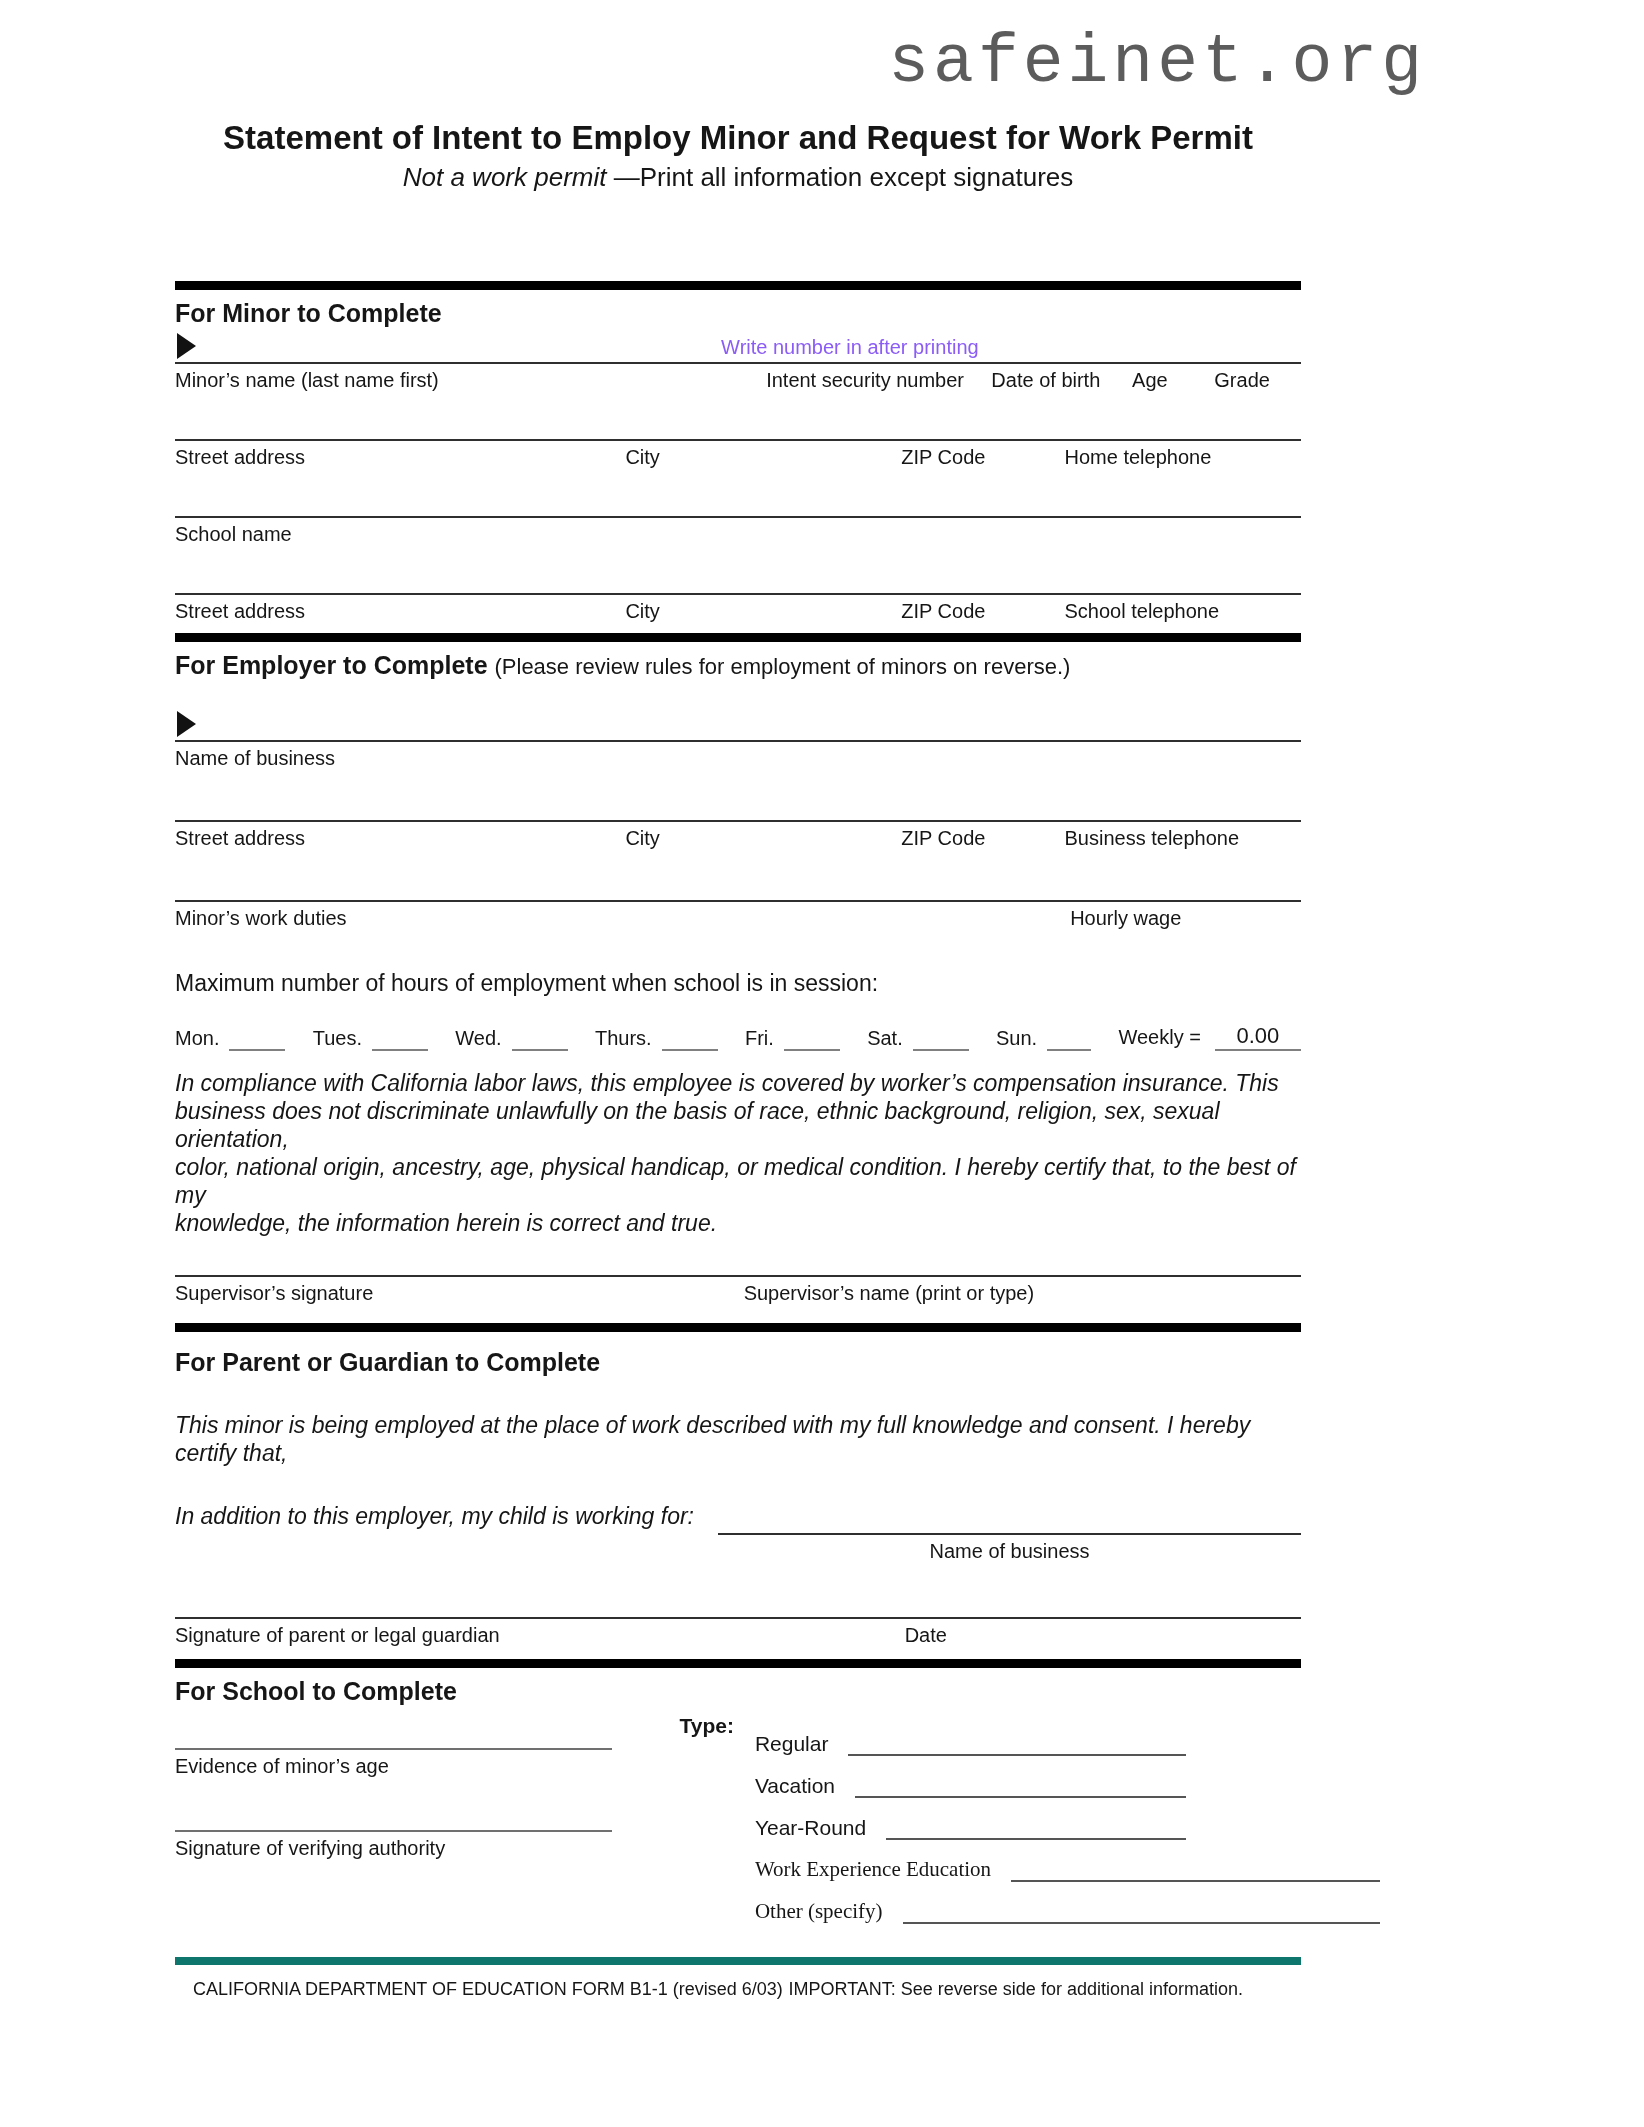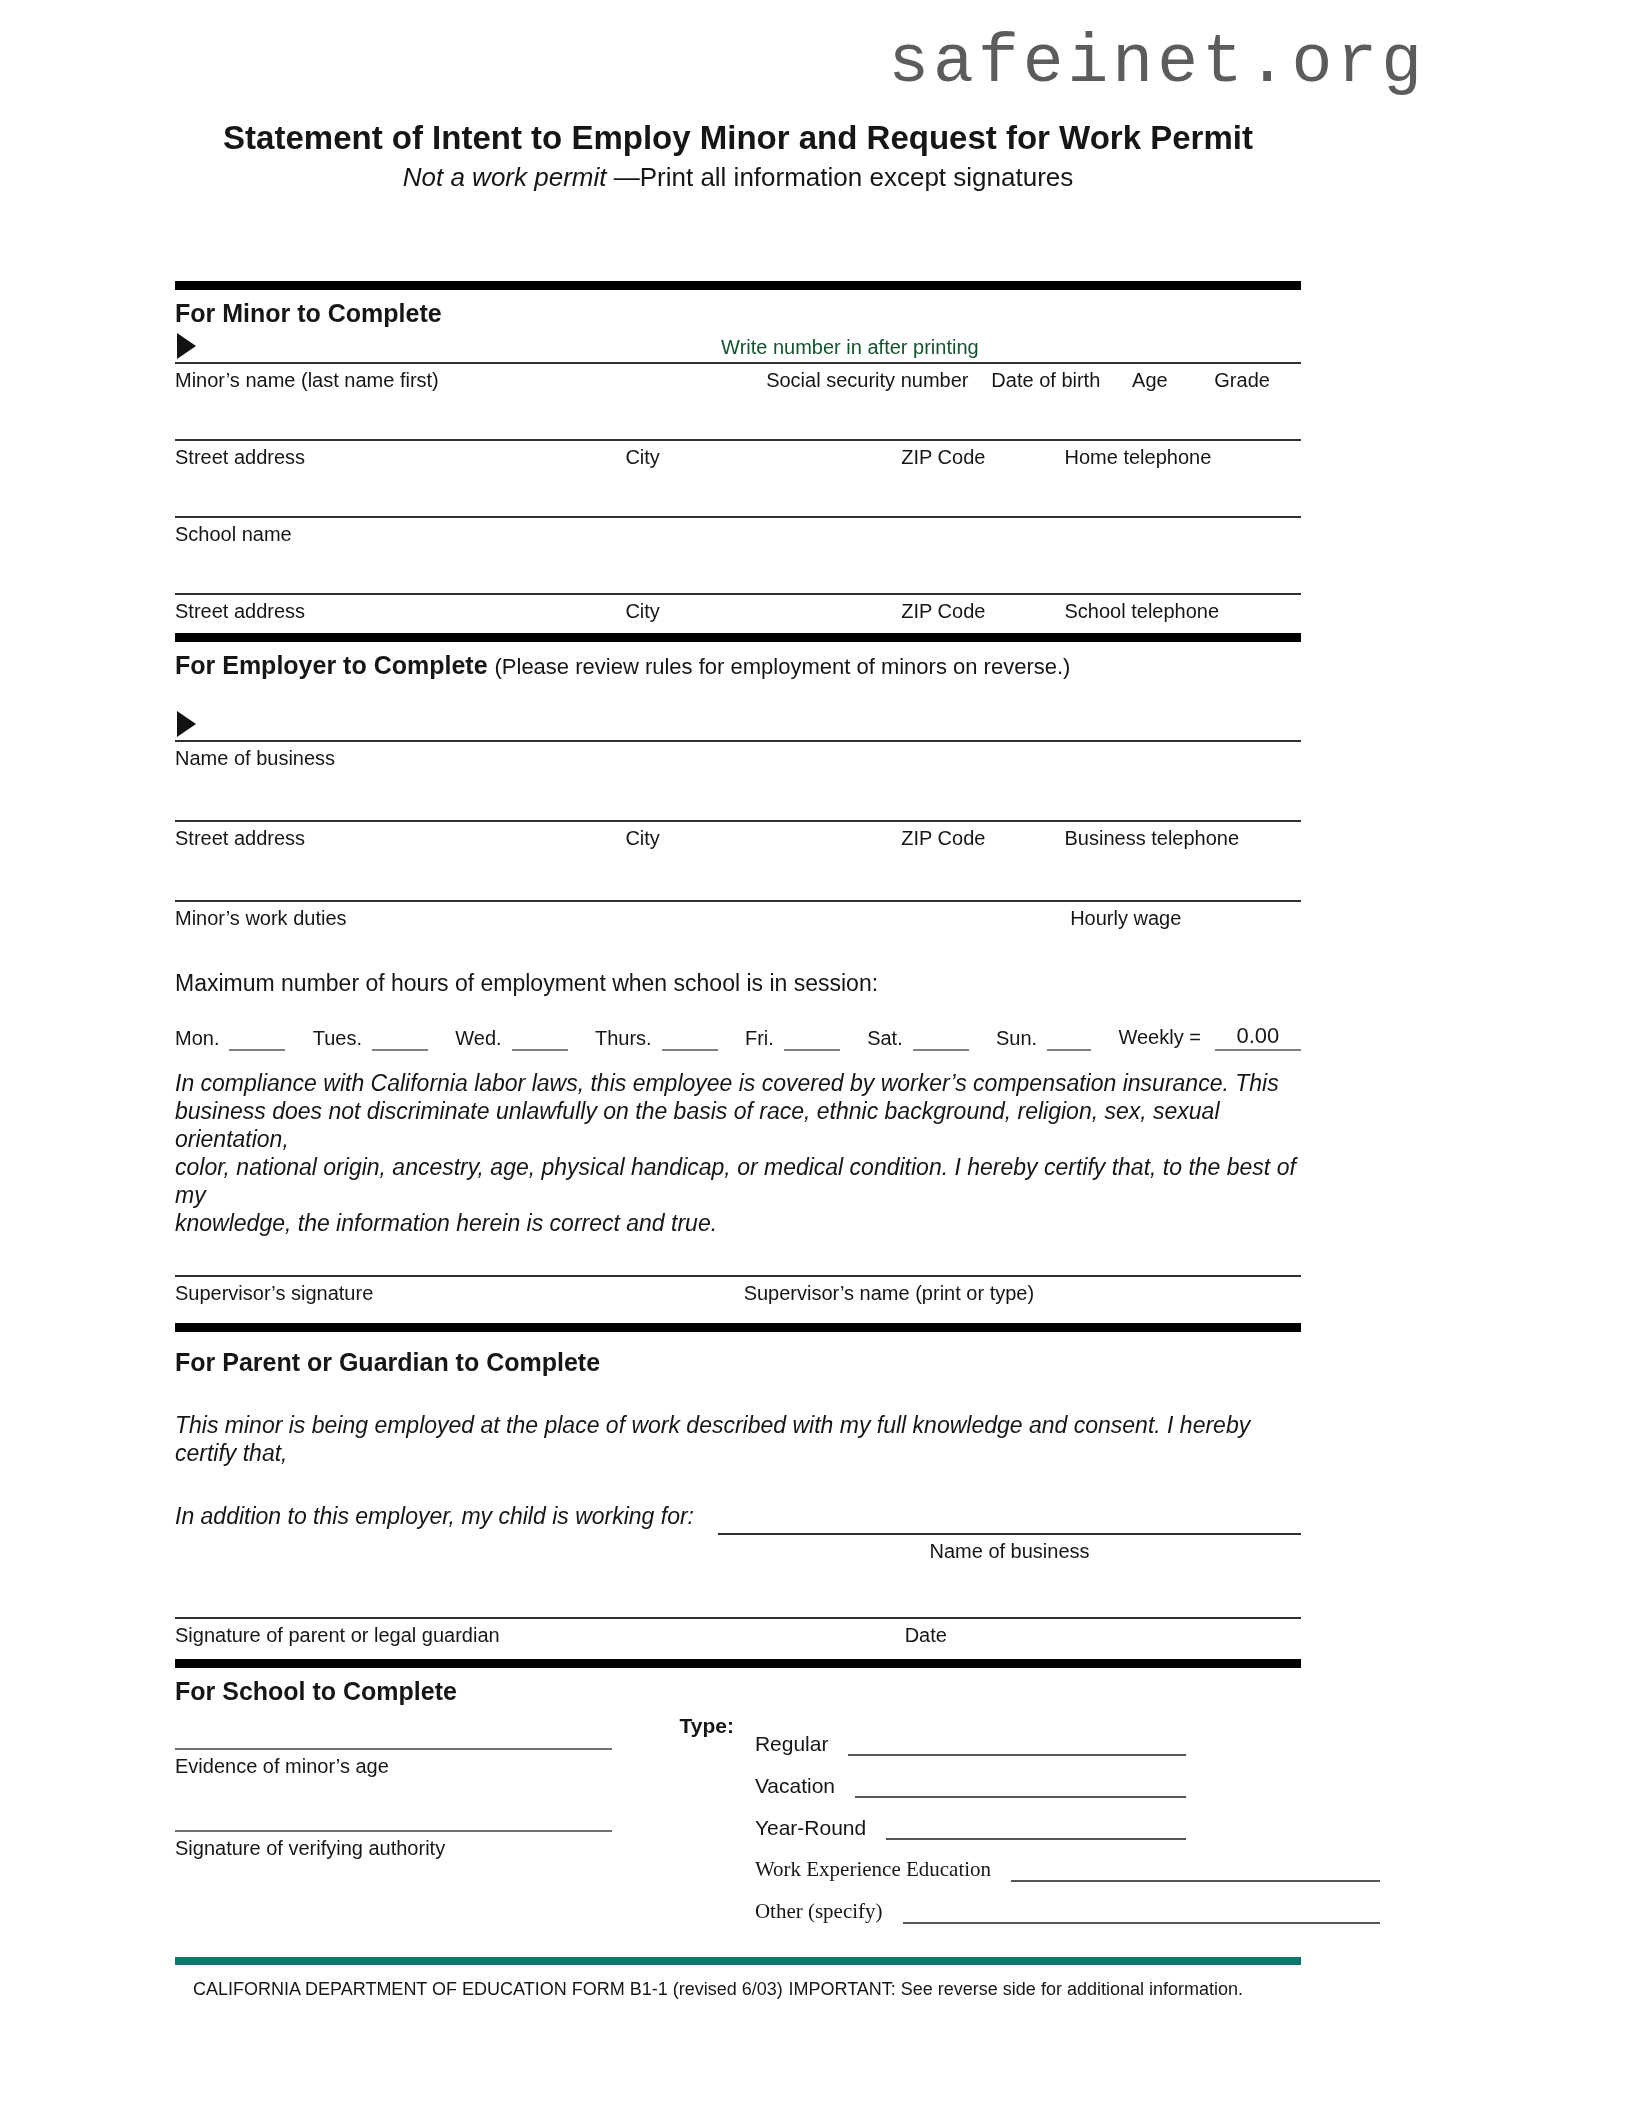--- a/index.html
+++ b/index.html
@@ -117,26 +117,26 @@
 
   <div class="watermark">safeinet.org</div>
   <div class="form-title">Statement of Intent to Employ Minor and Request for Work Permit</div>
   <div class="form-subtitle"><i>Not a work permit</i> <span>—Print all information except signatures</span></div>
 
   <div class="bar bar-1"></div>
   <div class="sec-heading">For Minor to Complete</div>
 
   <div class="arrow-row">
     <span class="tri"></span>
-    <span class="red-note" style="color:#14532d">Write number in after printing</span>
+    <span class="red-note" style="color:#8b5cf6">Write number in after printing</span>
   </div>
 
   <div class="row h77">
     <span class="flabel" style="left:0">Minor’s name (last name first)</span>
-    <span class="flabel" style="left:52.5%">Social security number</span>
+    <span class="flabel" style="left:52.5%">Intent security number</span>
     <span class="flabel" style="left:72.5%">Date of birth</span>
     <span class="flabel" style="left:85%">Age</span>
     <span class="flabel" style="left:92.3%">Grade</span>
   </div>
 
   <div class="row h77">
     <span class="flabel" style="left:0">Street address</span>
     <span class="flabel" style="left:40%">City</span>
     <span class="flabel" style="left:64.5%">ZIP Code</span>
     <span class="flabel" style="left:79%">Home telephone</span>

